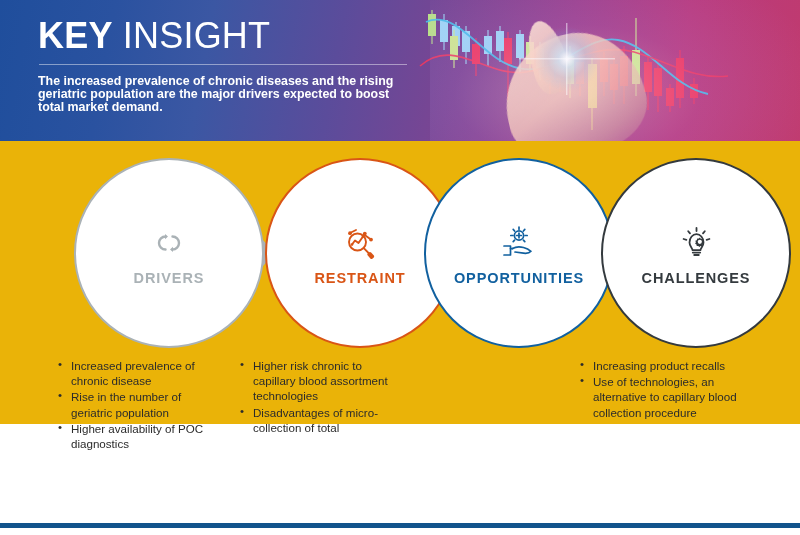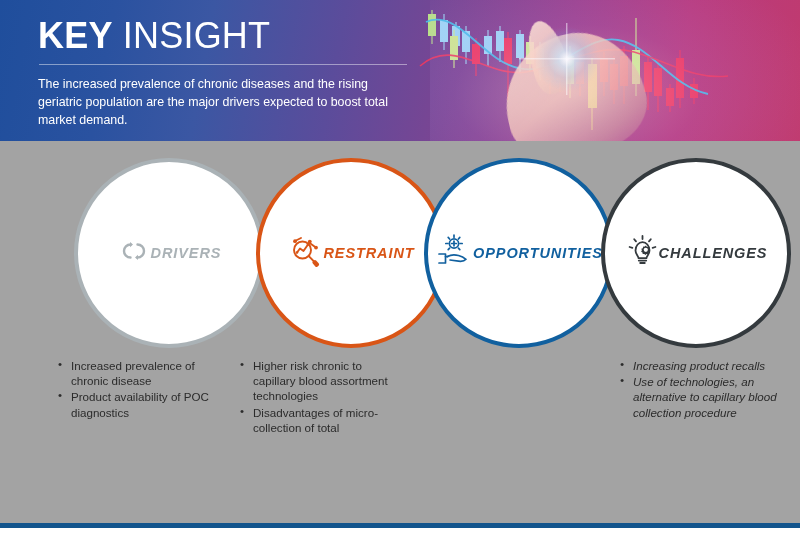--- a/index.html
+++ b/index.html
@@ -5,22 +5,22 @@
 <style>
   * { box-sizing: border-box; margin: 0; padding: 0; }
   html, body {
     width: 800px; height: 535px;
     background: #ffffff;
     font-family: "Liberation Sans", sans-serif;
     overflow: hidden;
   }
   .page {
     position: relative;
-    width: 800px; height: 535px;
-    background: #a3a3a3;
+    width: 800px; height: 424px;
+    background: #eab308;
   }
 
   
   .header {
     position: absolute;
     left: 0; top: 0;
     width: 800px; height: 141px;
     overflow: hidden;
     background: linear-gradient(100deg,
         #1f4e9c 0%,
@@ -57,22 +57,22 @@
   .title .t-bold { font-weight: 700; }
   .title .t-light { font-weight: 300; }
   .title-rule {
     width: 368px; height: 1px;
     background: rgba(255,255,255,0.45);
     margin: 6px 0 10px 1px;
   }
   .subtitle {
     color: #ffffff;
     font-size: 12.4px;
-    line-height: 18px;
-    font-weight: 400;
+    line-height: 13px;
+    font-weight: 700;
     width: 372px;
   }
 
   
   .chart-art {
     position: absolute;
     left: 408px; top: 0;
     width: 392px; height: 141px;
   }
   .hand-shape {
@@ -122,40 +122,39 @@
   
   .flow {
     position: absolute;
     left: 0; top: 141px;
     width: 800px; height: 205px;
   }
   .circle {
     position: absolute;
     width: 190px; height: 190px;
     border-radius: 50%;
-    border: 4px solid #15803d;
+    border: 2px solid #15803d;
     background: #ffffff;
     display: flex;
-    flex-direction: row;
+    flex-direction: column;
     align-items: center;
     justify-content: center;
-    font-style: italic;
   }
   .circle .icon-wrap {
     height: 46px;
     display: flex; align-items: center; justify-content: center;
     margin-bottom: 4px;
   }
   .circle .c-label {
     font-size: 14.5px;
     font-weight: 700;
     letter-spacing: 0.9px;
   }
   .c-drivers       { left: 74px;  top: 17px; border-color: #aab2b6; }
-  .c-restraint     { left: 256px; top: 17px; border-color: #d95516; }
+  .c-restraint     { left: 265px; top: 17px; border-color: #d95516; }
   .c-opportunities { left: 424px; top: 17px; border-color: #11609f; justify-content: center; }
   .c-challenges    { left: 601px; top: 17px; border-color: #343a3e; }
 
   .c-drivers       .c-label { color: #aab2b6; }
   .c-restraint     .c-label { color: #d95516; }
   .c-opportunities .c-label { color: #11609f; }
   .c-challenges    .c-label { color: #343a3e; }
 
   
   .arrow {
@@ -187,21 +186,21 @@
   .col li::before {
     content: "\2022";
     position: absolute;
     left: 0; top: -1px;
     font-size: 11.5px;
     color: #2b2b2b;
   }
   .col-1 { left: 58px;  width: 165px; }
   .col-2 { left: 240px; width: 165px; }
   .col-3 { left: 420px; width: 165px; }
-  .col-4 { left: 620px; width: 168px; font-style: italic; }
+  .col-4 { left: 580px; width: 168px; }
 
   
   .footer-bar {
     position: absolute;
     left: 0; top: 523px;
     width: 800px; height: 5px;
     background: #12548c;
   }
   .footer-pad {
     position: absolute;
@@ -397,21 +396,22 @@
       </div>
       <div class="c-label">CHALLENGES</div>
     </div>
   </div>
 
   <div class="lists">
 
     <div class="col col-1">
       <ul>
         <li>Increased prevalence of chronic disease</li>
-        <li>Product availability of POC diagnostics</li>
+        <li>Rise in the  number of geriatric population</li>
+        <li>Higher availability of POC diagnostics</li>
       </ul>
     </div>
 
     <div class="col col-2">
       <ul>
         <li>Higher risk chronic to capillary blood assortment technologies</li>
         <li>Disadvantages of micro-collection of total</li>
       </ul>
     </div>
 

